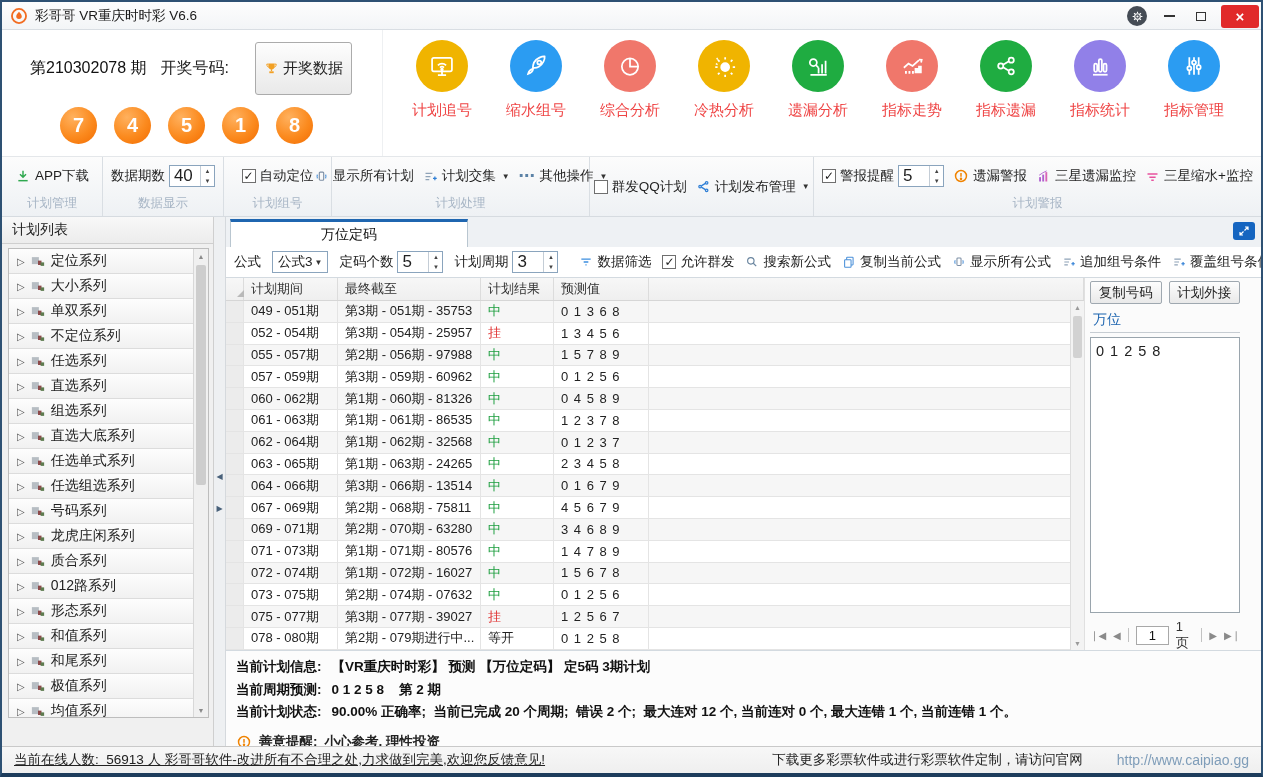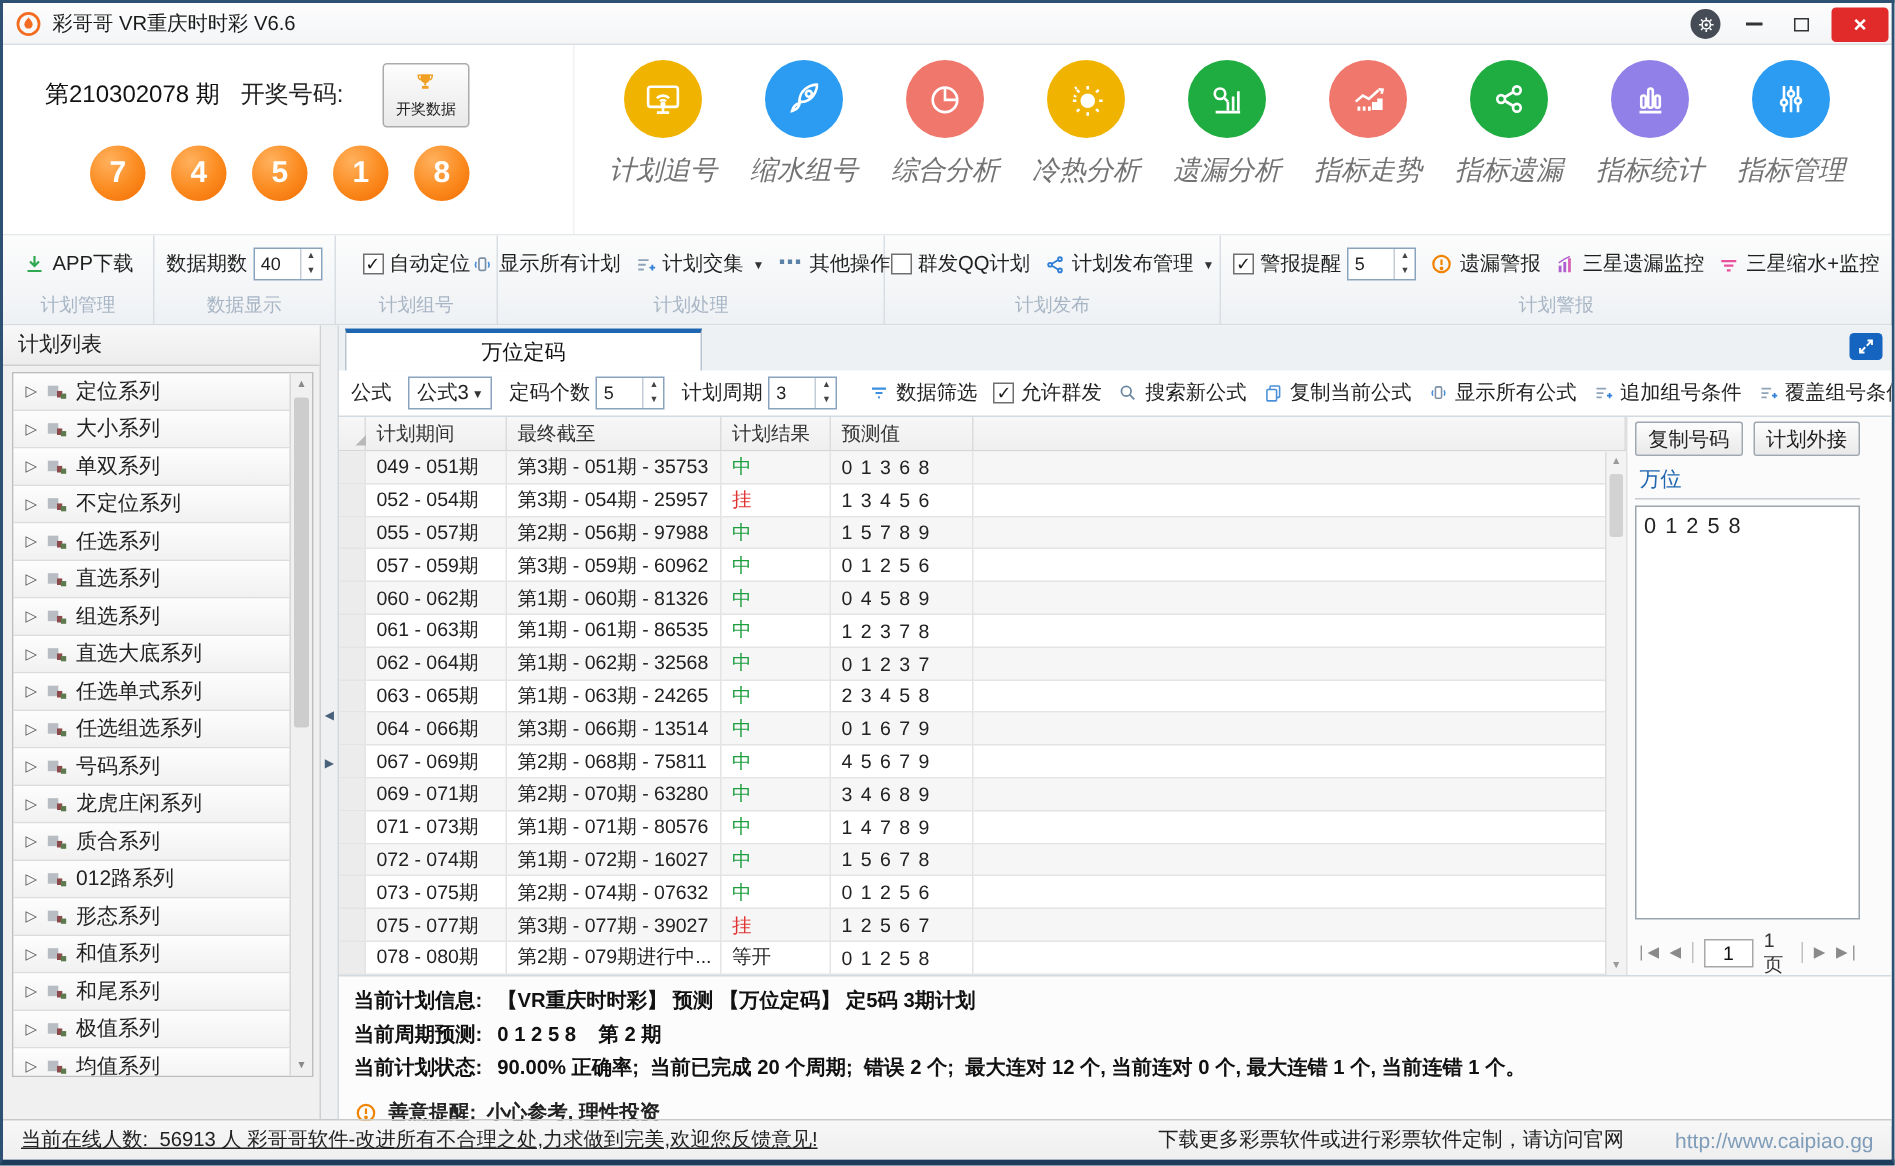--- a/index.html
+++ b/index.html
@@ -15,43 +15,43 @@
   .gear-circle { width:20px; height:20px; border-radius:50%; background:#454c55; display:flex; align-items:center; justify-content:center; }
   .minimize-bar { width:11px; height:2px; background:#333; }
   .maximize-box { width:10px; height:9px; border:1.5px solid #333; }
   .close-btn { width:38px; height:23px; background:#e12a2a; border-radius:3px; color:#fff; font-size:15px; font-weight:bold;
                display:flex; align-items:center; justify-content:center; margin-left:4px; }
   
   .header { position:absolute; top:28px; left:0; right:0; height:127px; background:#fff; display:flex; border-bottom:1px solid #e4e7ea;}
   .draw-panel { width:400px; padding:12px 0 0 28px; position:relative; border-right:1px solid #eef0f2;}
   .draw-row1 { display:flex; align-items:center; gap:14px; font-size:16px; }
   .draw-period { font-size:16px; color:#111; }
-  .draw-data-btn { display:flex; align-items:center; gap:4px; padding:4px 8px; margin-left:12px;
-                   background:linear-gradient(#fdfdfd,#e9e9e9); border:1px solid #ababab; border-radius:3px; font-size:10px;flex-direction:column;}
+  .draw-data-btn { display:flex; align-items:center; gap:4px; padding:16px 8px; margin-left:12px;
+                   background:linear-gradient(#fdfdfd,#e9e9e9); border:1px solid #ababab; border-radius:3px; font-size:15px;}
   .balls { display:flex; gap:17px; margin:12px 0 0 30px; }
   .ball { width:37px; height:37px; border-radius:50%; color:#fff; font-size:20px; font-weight:bold;
           display:flex; align-items:center; justify-content:center;
           background:radial-gradient(circle at 35% 28%, #ffb15e, #fb8a1e 55%, #f26b00); }
   .draw-row3 { display:flex; align-items:center; gap:10px; margin:13px 0 0 2px; font-size:15px; }
   .countdown { color:#e60000;margin-top:48px; }
   .apps { flex:1; display:flex; justify-content:space-between; padding:10px 20px 0 12px; }
   .app { width:94px; display:flex; flex-direction:column; align-items:center; gap:9px; }
   .app-circle { width:52px; height:52px; border-radius:50%; display:flex; align-items:center; justify-content:center; }
-  .app-label { font-size:18px; color:#737373;font-style:italic; }
+  .app-label { font-size:15px; color:#ef4444; }
   .c-yellow{background:#f0b400;} .c-blue{background:#2b9cf2;} .c-salmon{background:#f0776b;}
   .c-green{background:#1fac41;} .c-purple{background:#9180e8;}
   
   .ribbon { position:absolute; top:155px; left:0; right:0; height:60px; background:linear-gradient(#fcfcfc,#eef1f4);
             display:flex; border-bottom:1px solid #d6dbe0;}
   .rgroup { display:flex; flex-direction:column; border-right:1px solid #d9dee3; }
   .rg-items { flex:1; display:flex; align-items:center; justify-content:center; gap:9px; padding:0 8px; }
   .rg-label { text-align:center; color:#a7b5c5; font-size:12.5px; padding-bottom:4px; }
   .ritem { display:flex; align-items:center; gap:4px; font-size:13.5px; color:#1f1f1f; white-space:nowrap; }
   .spinbox { display:flex; border:1px solid #8aa4bd; background:#fff; height:22px; }
-  .spinbox .val { width:30px; padding-left:4px; display:flex; align-items:center; font-size:12px; }
+  .spinbox .val { width:30px; padding-left:4px; display:flex; align-items:center; font-size:17px; }
   .spin-arrows { width:14px; border-left:1px solid #c4cdd6; display:flex; flex-direction:column; }
   .spin-arrows span { flex:1; display:flex; align-items:center; justify-content:center; font-size:6px; color:#444; }
   .cb { width:14px; height:14px; border:1px solid #6f6f6f; background:#fff; display:inline-flex; align-items:center;
         justify-content:center; font-size:12px; color:#1a1a1a; font-weight:bold; line-height:1; }
   .dd-arrow { font-size:8px; color:#333; margin-left:2px; }
   .ellipsis-ico { color:#5b82a6; font-size:16px; font-weight:bold; line-height:10px; letter-spacing:1px;}
   
   .main { position:absolute; top:215px; left:0; right:0; bottom:27px; background:#f0f0f0; }
   .sidebar { position:absolute; left:0; top:0; bottom:0; width:212px; background:#f0f0f0; border-right:1px solid #cfcfcf;}
   .sidebar-title { height:27px; display:flex; align-items:center; padding-left:10px; font-size:14px; color:#222;
@@ -392,21 +392,20 @@
                 <circle cx="6.5" cy="12" r="2"></circle>
                 <circle cx="17" cy="6" r="2"></circle>
                 <circle cx="17" cy="18" r="2"></circle>
                 <path d="M8.5 11l6.5-4M8.5 13l6.5 4"></path>
               </svg>
             </span>
           <span>计划发布管理</span>
           <span class="dd-arrow">▼</span>
         </div>
       </div>
-      <div class="rg-label">计划发布</div>
     </div>
     <div class="rgroup" style="flex:1; border-right:none">
       <div class="rg-items">
         <div class="ritem">
           <span class="cb">✓</span>
           <span>警报提醒</span>
           <span class="spinbox">
             <span class="val">5</span>
             <span class="spin-arrows">
                 <span>▲</span>

